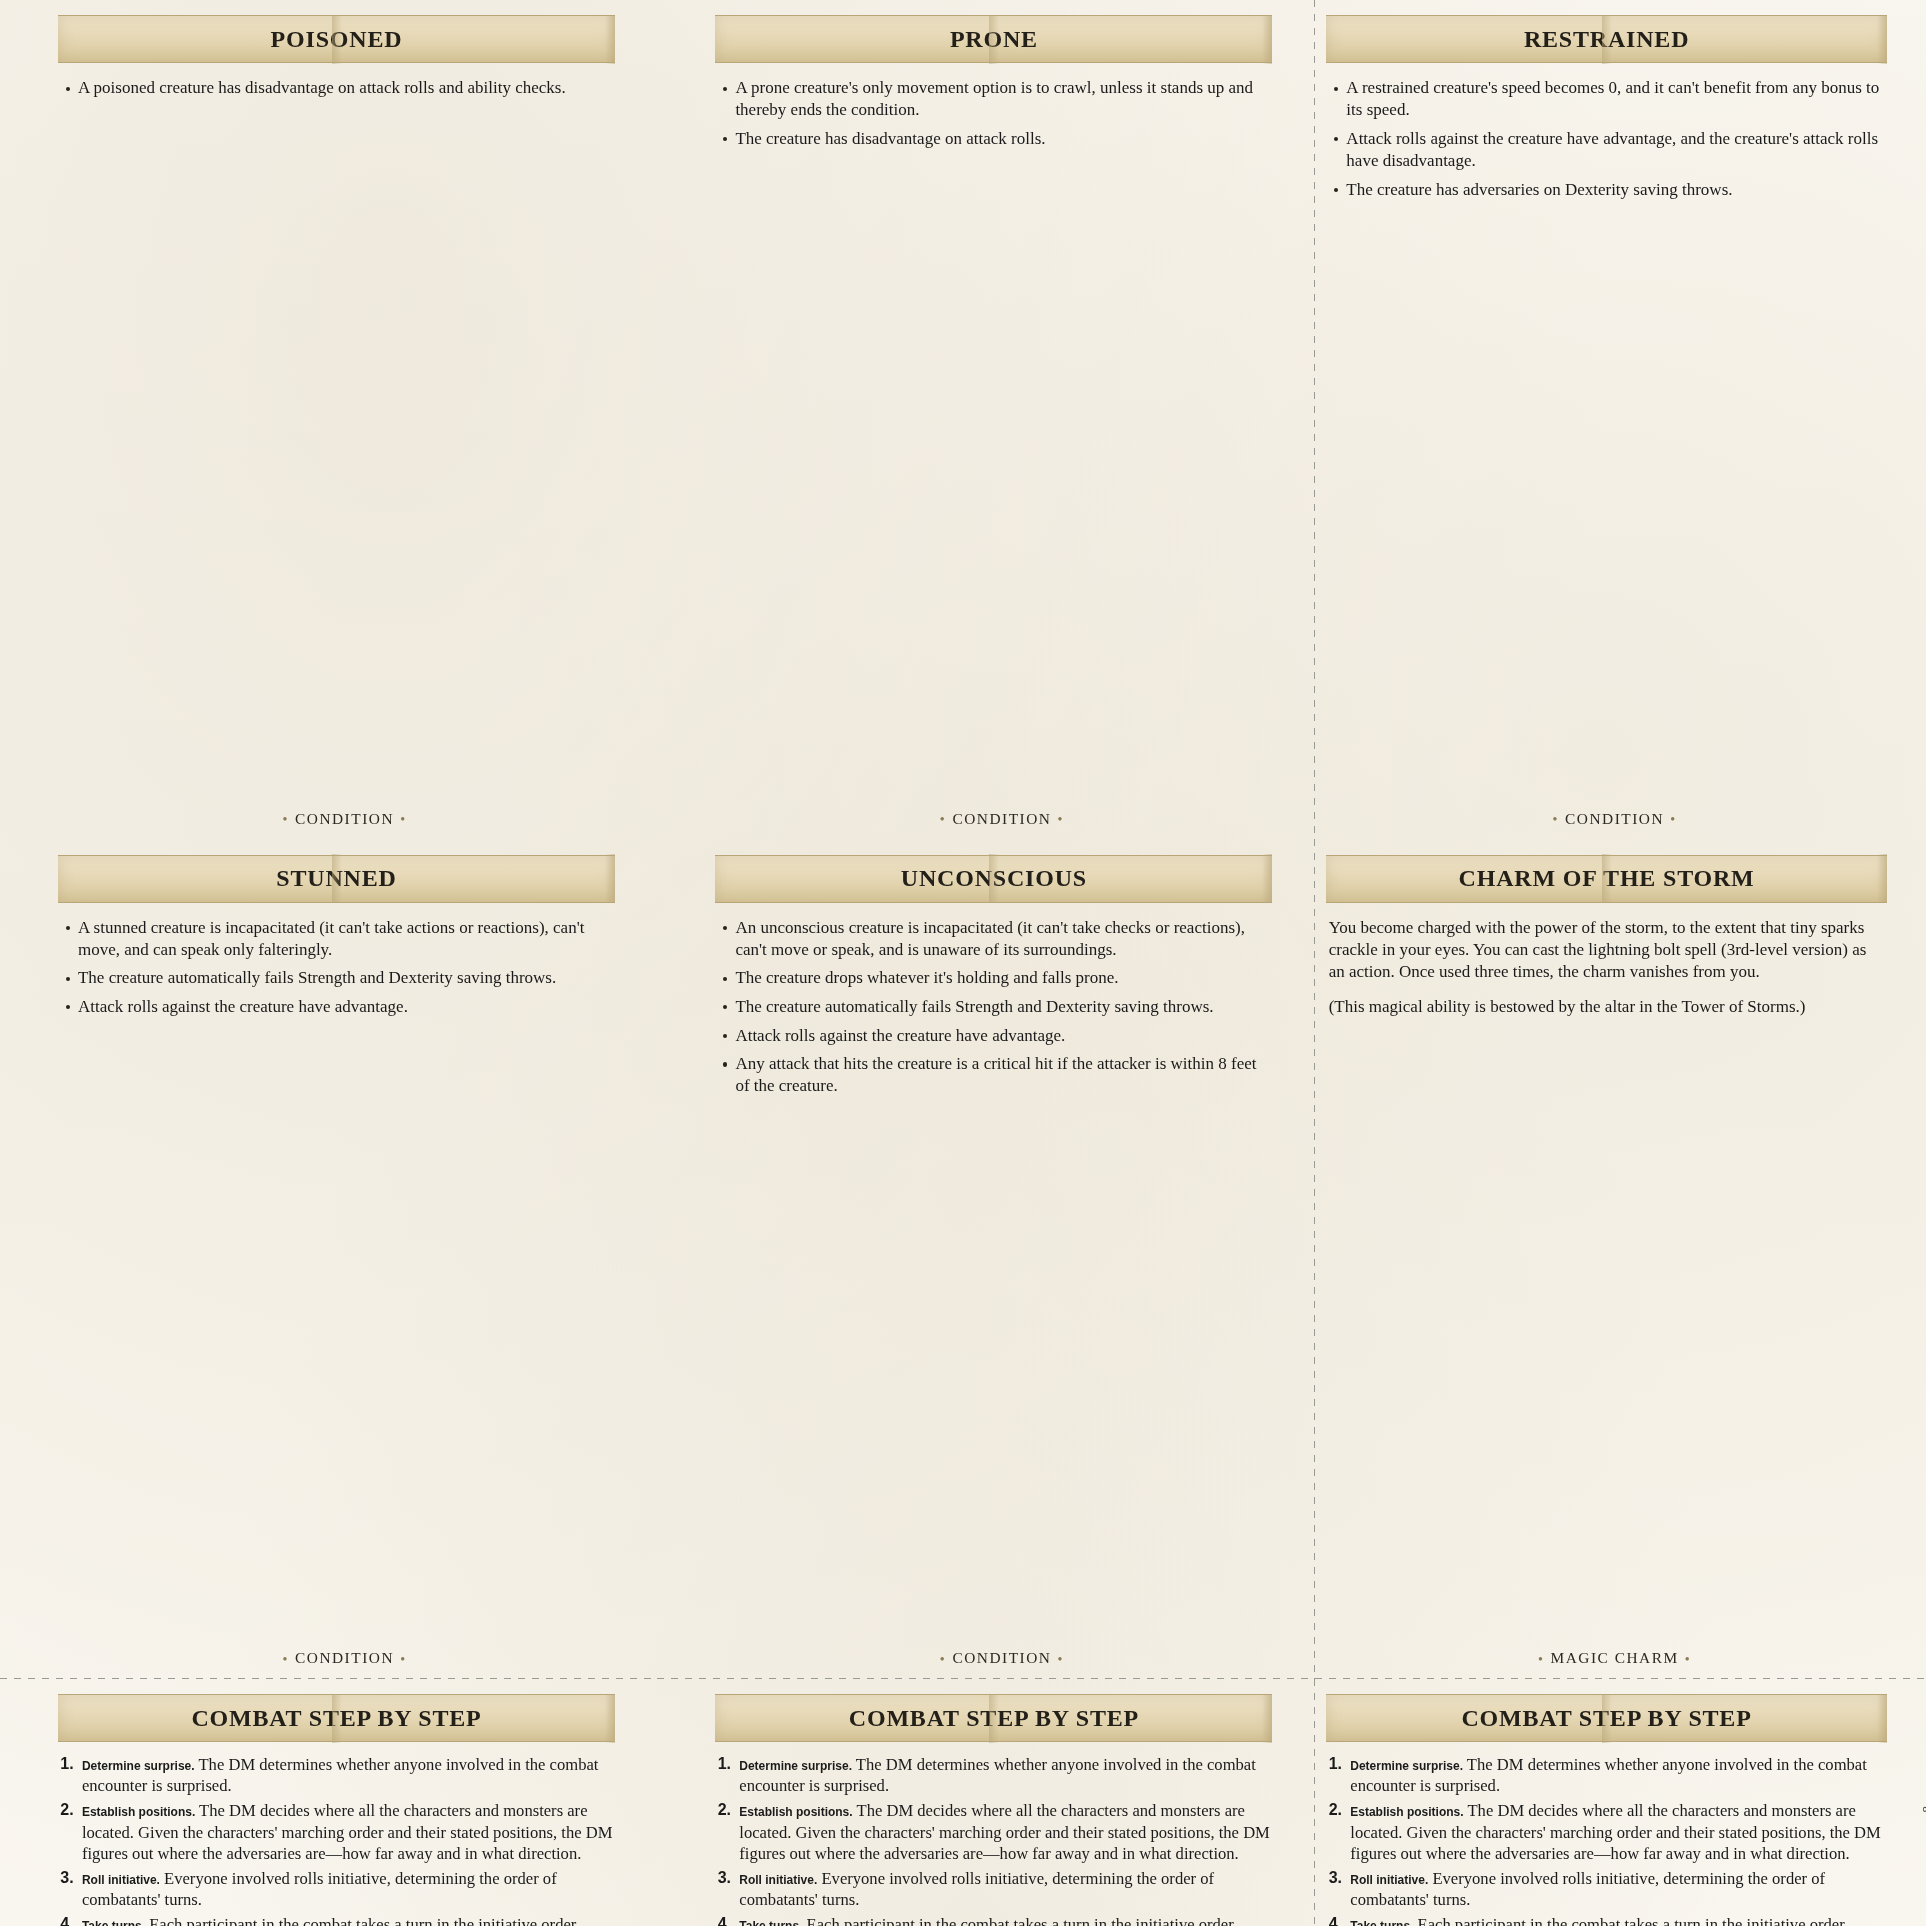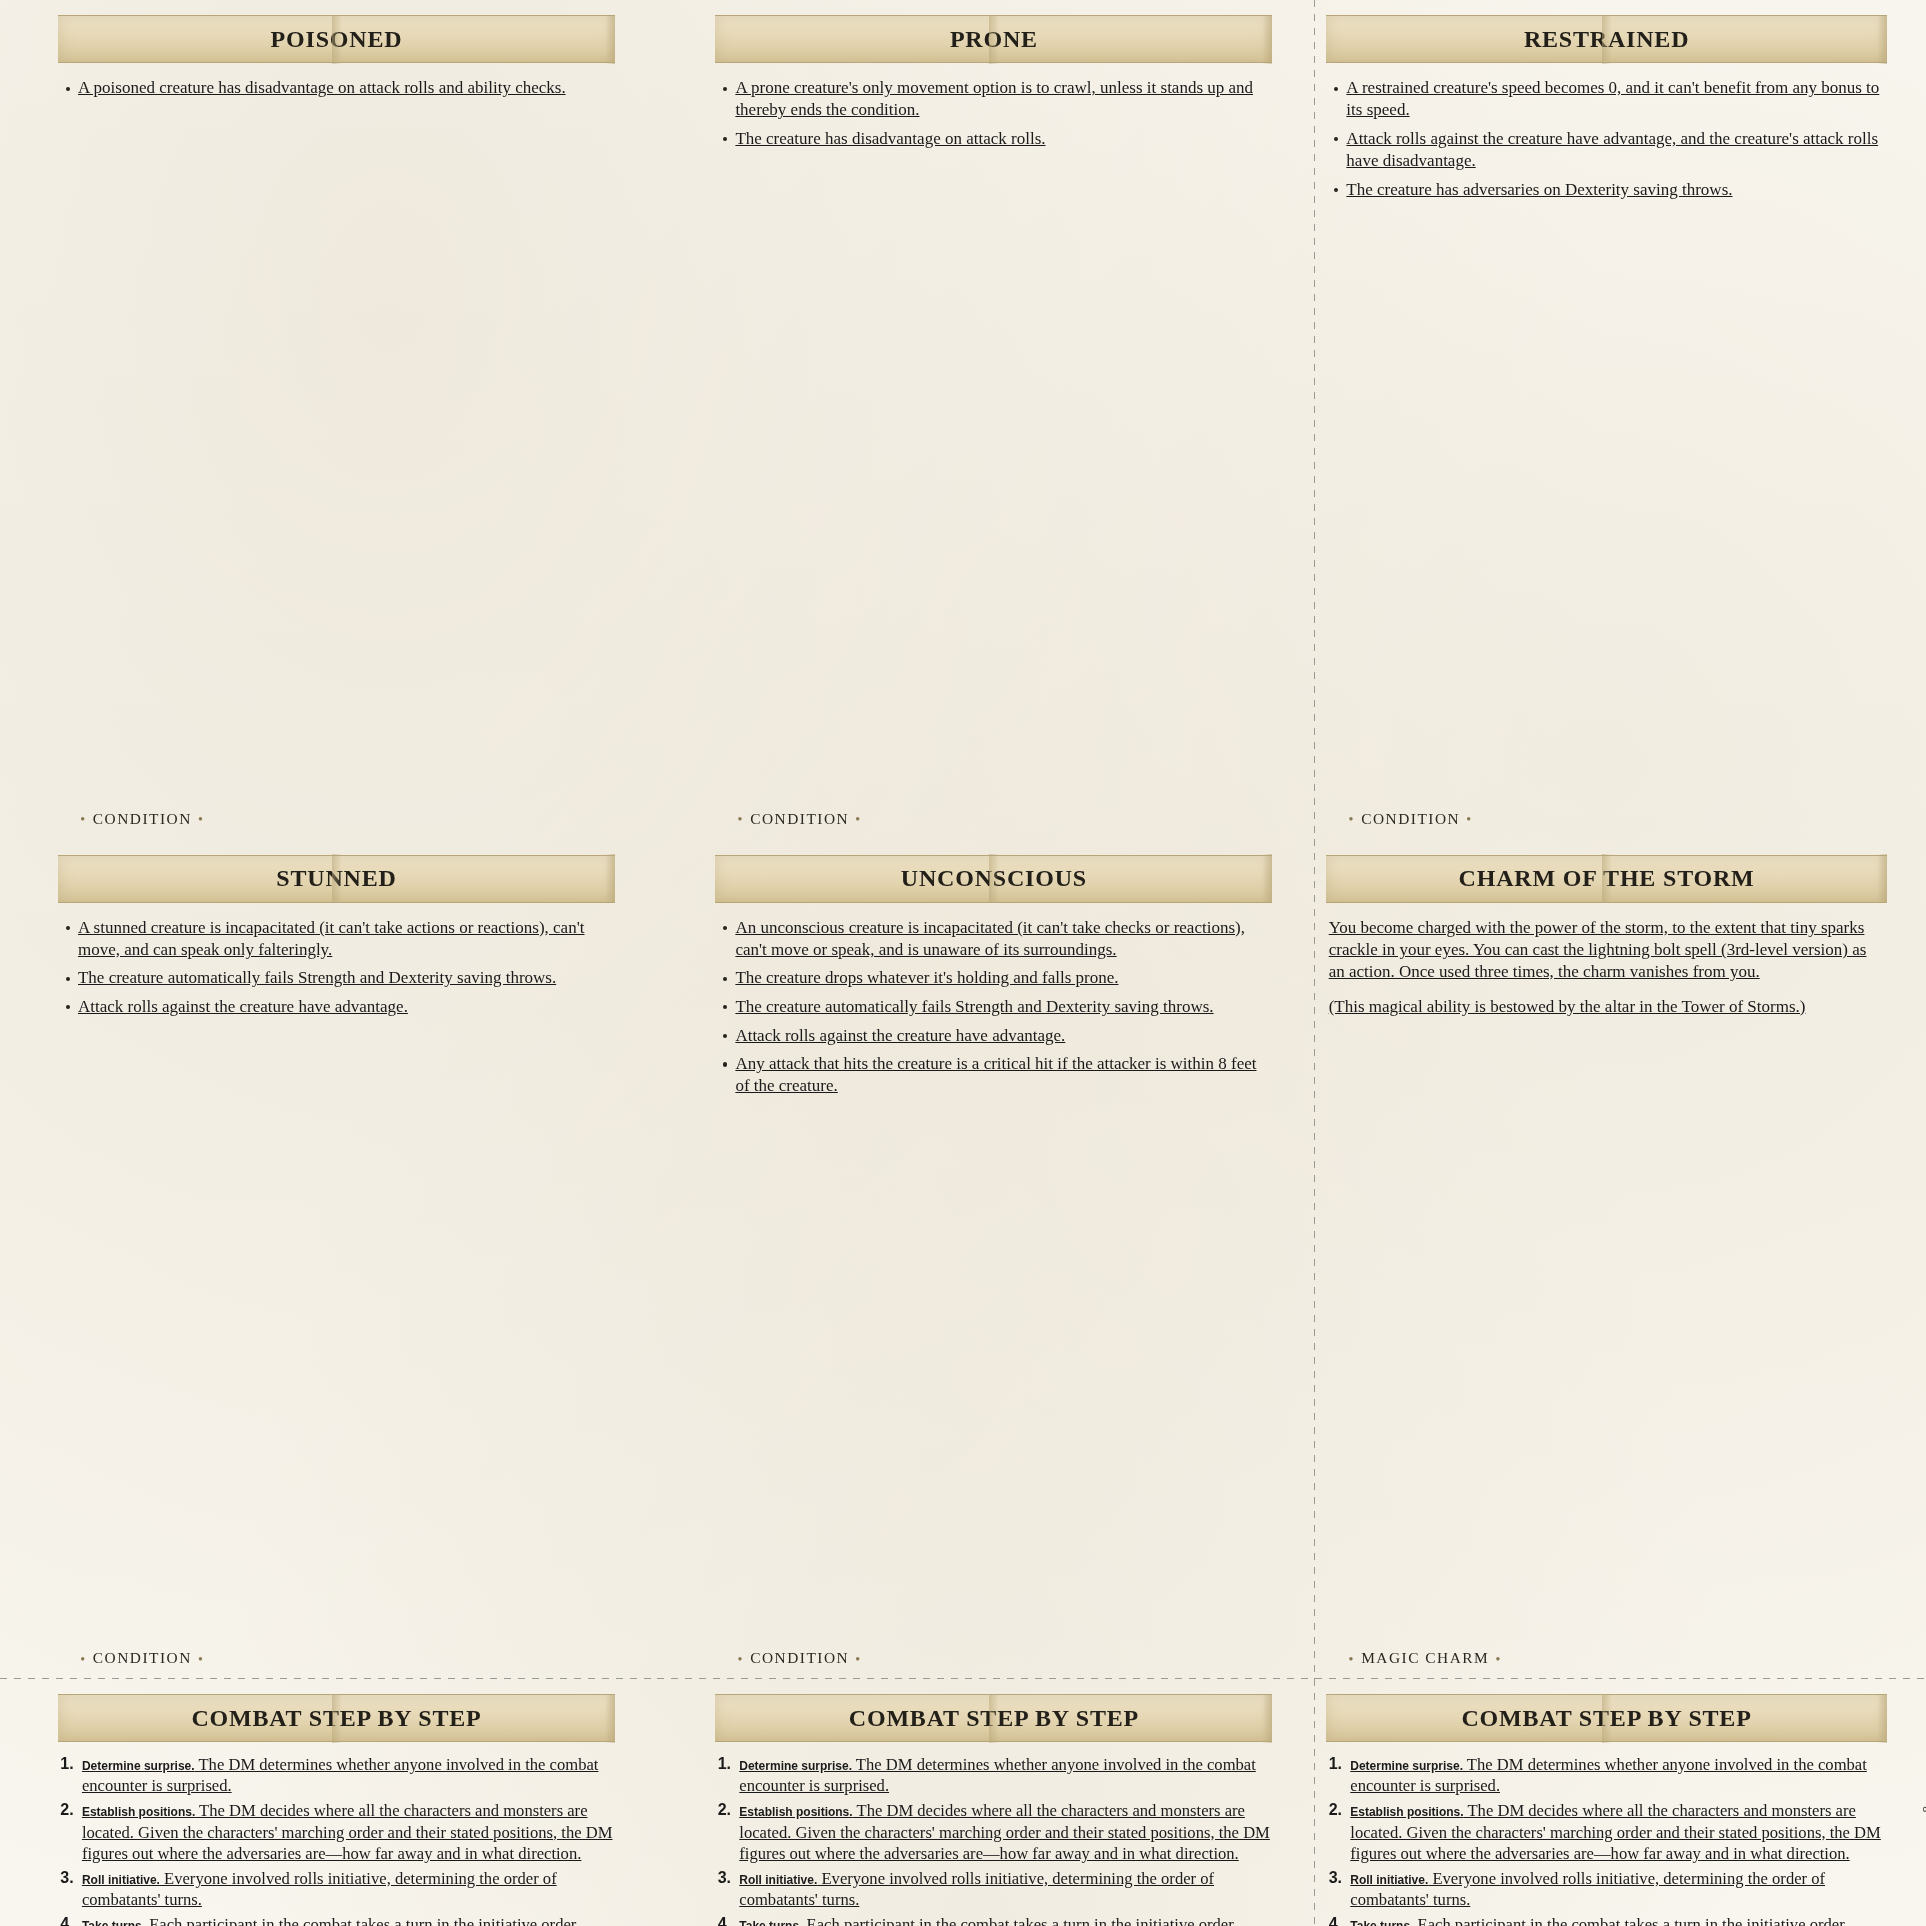--- a/index.html
+++ b/index.html
@@ -87,21 +87,20 @@
     color: #23201a;
     text-transform: uppercase;
     font-variant: small-caps;
     white-space: nowrap;
   }
 
   .body {
     padding: 14px 2.3px 0 2.3px;
     font-size: 17px;
     line-height: 1.30;
-    text-decoration: underline;
   }
   ul.bullets {
     margin: 0;
     padding: 0;
     list-style: none;
   }
   ul.bullets li {
     position: relative;
     padding-left: 17.7px;
     margin-bottom: 6.5px;
@@ -116,21 +115,21 @@
     border-radius: 50%;
     background: #26231d;
   }
   p.para {
     margin: 0 0 13px 0;
   }
   .tag {
     position: absolute;
     left: 16px; right: 0;
     bottom: 0;
-    text-align: left;
+    text-align: center;
     font-size: 15.4px;
     letter-spacing: 1.5px;
     font-variant: small-caps;
     text-transform: uppercase;
     color: #2b2822;
     white-space: nowrap;
   }
   .tag .dot {
     color: #8a7a52;
     font-size: 14px;

